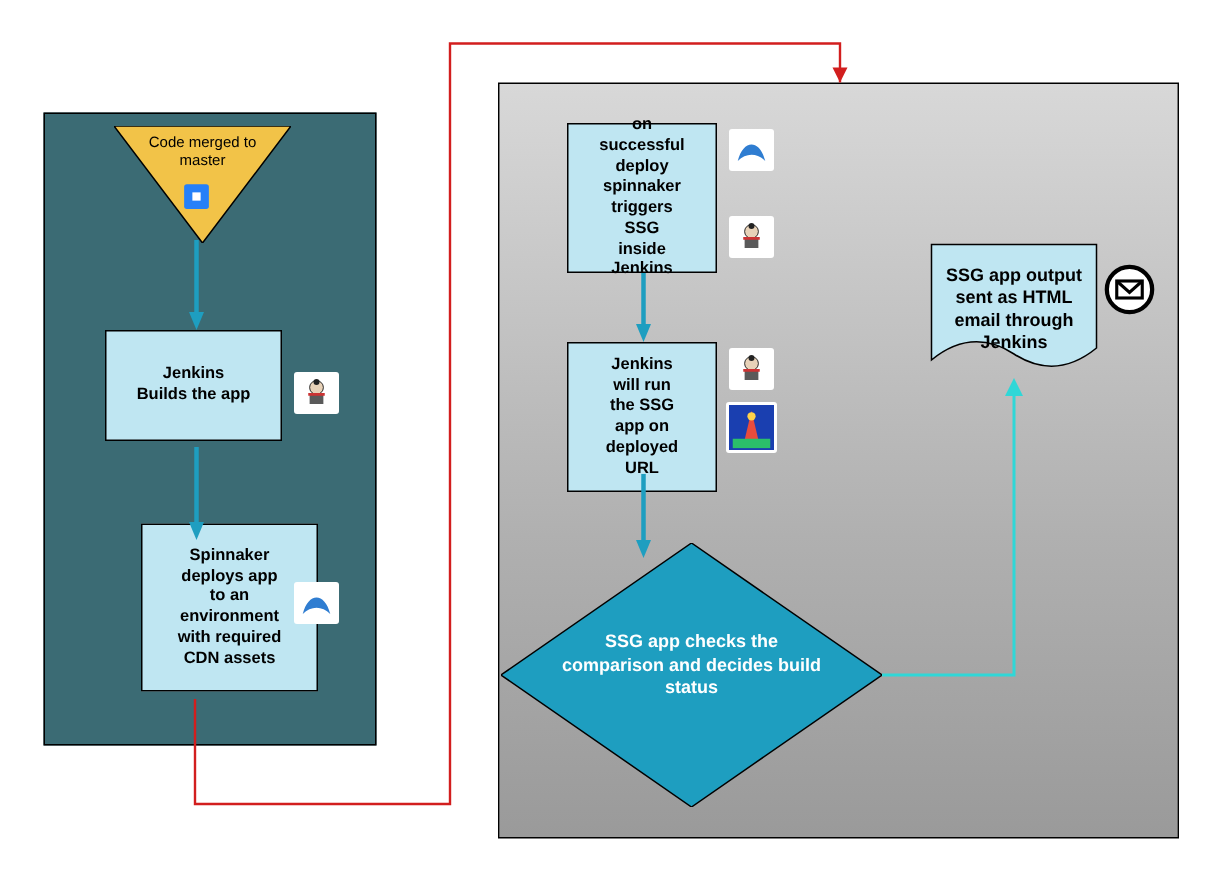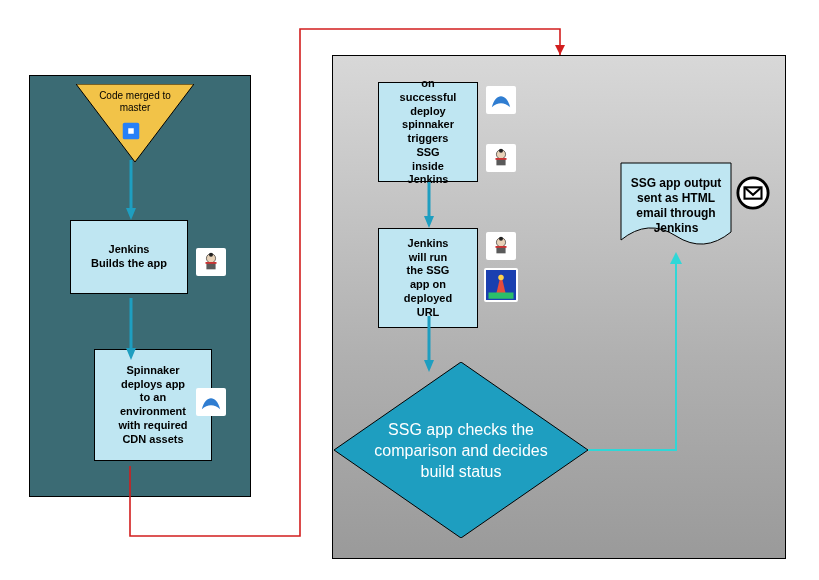--- a/index.html
+++ b/index.html
@@ -98,21 +98,21 @@
     <rect x="0" y="0" width="24" height="24" fill="#1a3fb0"></rect>
     <polygon points="12,3 16,20 8,20" fill="#e84c3d"></polygon>
     <circle cx="12" cy="6" r="2.2" fill="#ffd24a"></circle>
     <rect x="2" y="18" width="20" height="5" fill="#2bbf6a"></rect>
   </svg>
 </div>
 
 <svg class="arrow" style="left:334px;top:362px;width:254px;height:176px;">
   <polygon points="127,0 254,88 127,176 0,88" fill="#1e9ec0" stroke="#000" stroke-width="1"></polygon>
 </svg>
-<div style="position:absolute;left:372px;top:420px;width:178px;text-align:center;font-size:16px;font-weight:normal;color:#fff;line-height:1.3;">SSG app checks the comparison and decides build status</div>
+<div style="position:absolute;left:372px;top:420px;width:178px;text-align:center;font-size:12px;font-weight:bold;color:#fff;line-height:1.3;">SSG app checks the comparison and decides build status</div>
 
 <svg class="arrow" style="left:620px;top:162px;width:112px;height:90px;">
   <path d="M1 1 L111 1 L111 70 Q84 92 56 74 Q28 56 1 78 Z" fill="#bfe6f2" stroke="#000" stroke-width="1"></path>
 </svg>
 <div style="position:absolute;left:628px;top:176px;width:96px;text-align:center;font-size:12px;font-weight:bold;color:#000;line-height:1.25;">SSG app output sent as HTML email through Jenkins</div>
 
 <div class="ic nob ic-lg" style="left:736px;top:176px;">
   <svg viewBox="0 0 36 36" width="34" height="34">
     <circle cx="18" cy="18" r="16" fill="#fff" stroke="#000" stroke-width="3"></circle>
     <rect x="9" y="12" width="18" height="12" fill="none" stroke="#000" stroke-width="2.2"></rect>

